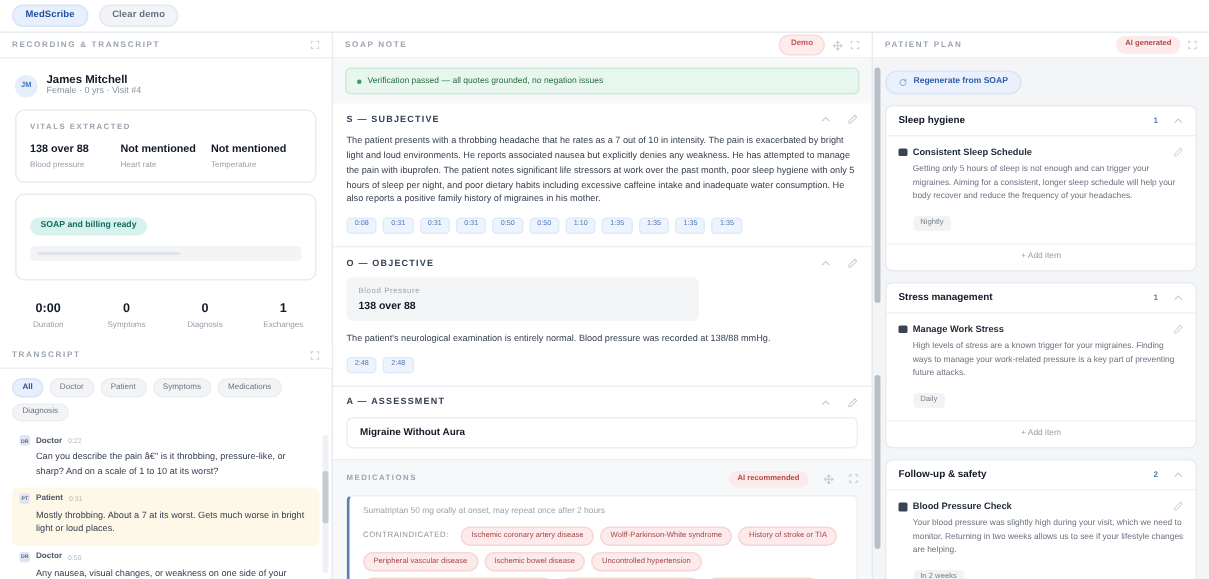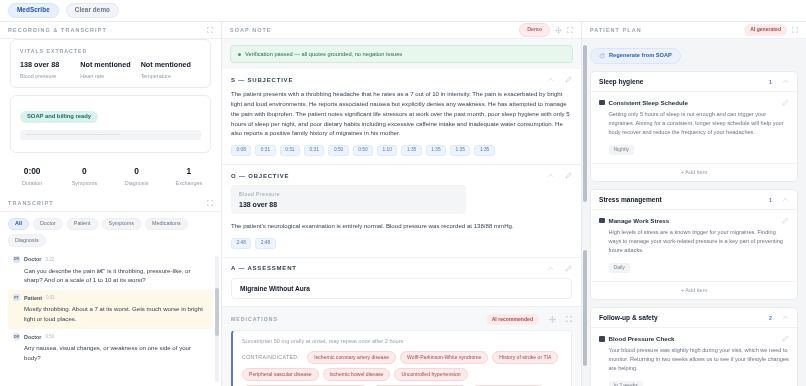--- a/index.html
+++ b/index.html
@@ -168,20 +168,27 @@
       <div class="sechead">
         <span class="t">Recording &amp; transcript</span>
         <span class="sp"></span>
         <span class="ico">
           <svg width="6" height="6" viewBox="0 0 12 12" fill="none" stroke="#9aa3ae" stroke-width="1.4">
             <path d="M1 4V1h3M8 1h3v3M11 8v3H8M4 11H1V8"></path>
             </svg>
         </span>
       </div>
 
+      <div class="patient">
+        <div class="avatar">JM</div>
+        <div>
+          <div class="pname">James Mitchell</div>
+          <div class="pmeta">Female · 0 yrs · Visit #4</div>
+        </div>
+      </div>
 
       <div class="card">
         <div class="card-lbl">Vitals extracted</div>
         <div class="vitals">
           <div class="vital">
             <div class="v">138 over 88</div>
             <div class="k">Blood pressure</div>
           </div>
           <div class="vital">
             <div class="v">Not mentioned</div>

